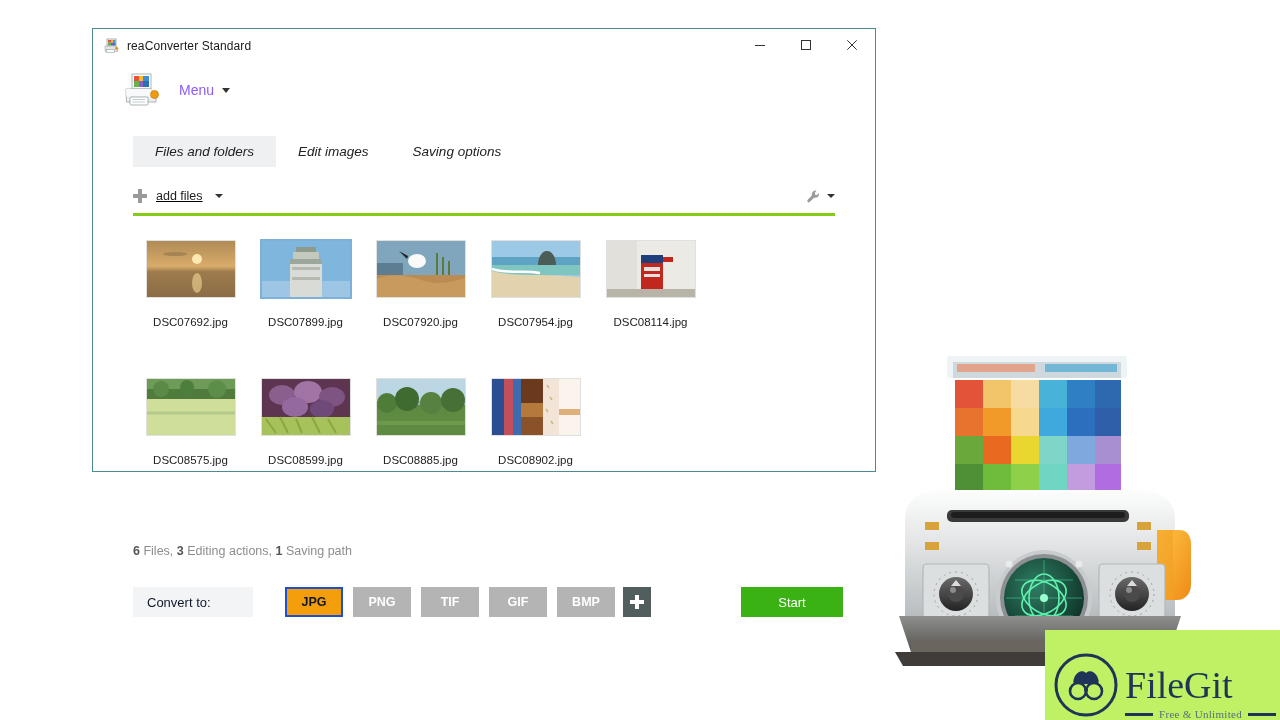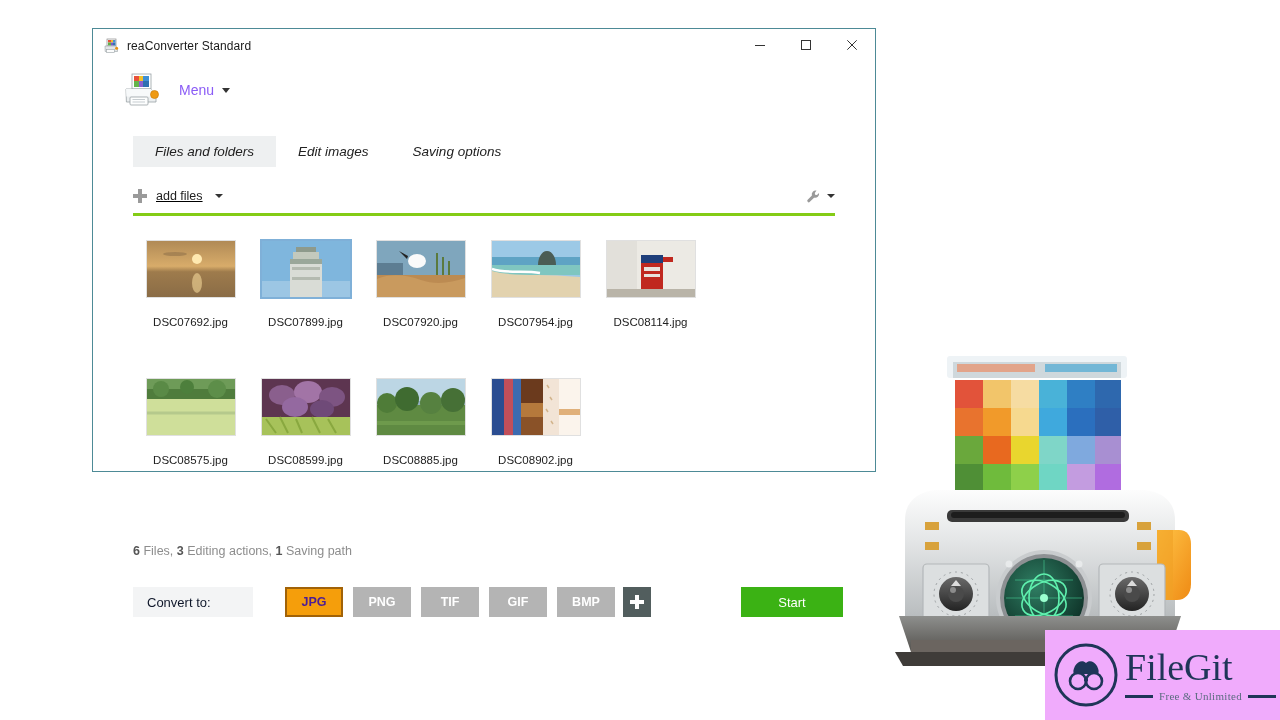--- a/index.html
+++ b/index.html
@@ -80,41 +80,41 @@
     position:absolute; left:0; top:0; width:120px; height:30px;
     background:#f3f4f5; display:flex; align-items:center; padding-left:14px;
     box-sizing:border-box; font-size:13px; color:#0f172a;
   }
   .fmt {
     position:absolute; top:0; height:30px; width:58px;
     display:flex; align-items:center; justify-content:center;
     font-size:12.5px; font-weight:bold; color:#ffffff; background:#b4b4b4;
     box-sizing:border-box;
   }
-  .fmt.sel { background:#f59e0b; color:#4c1d95; border:2px solid #a16207; }
+  .fmt.sel { background:#f59e0b; color:#0f172a; border:2px solid #1d4ed8; }
   .fmt-add {
     position:absolute; top:0; height:30px; width:28px; background:#525e5e;
     display:flex;align-items:center;justify-content:center;
   }
   .fmt-add .p { position:relative; width:14px; height:14px;}
   .fmt-add .p:before,.fmt-add .p:after{content:"";position:absolute;background:#fff;}
   .fmt-add .p:before{left:0;top:5px;width:14px;height:4px;}
   .fmt-add .p:after{top:0;left:5px;height:14px;width:4px;}
   .startbtn {
     position:absolute; right:-4px; top:0; width:102px; height:30px;
     background:#3bb214; color:#fff; font-size:13px;
     display:flex;align-items:center;justify-content:center;
   }
 
   
   .illus { position:absolute; left:895px; top:352px; width:305px; height:338px;}
   
   .filegit {
     position:absolute; left:1045px; top:630px; width:235px; height:90px;
-    background:#f0abfc; display:flex; align-items:center;
+    background:#bef264; display:flex; align-items:flex-end;
   }
   .fg-logo { width:70px;height:70px;margin-left:6px;flex:none;}
   .fg-txt { margin-left:4px; }
   .fg-name { font-family:"Liberation Serif", serif; font-size:38px; color:#1f3558; line-height:1; }
   .fg-tag { display:flex; align-items:center; margin-top:4px; }
   .fg-tag .ln { height:3px; background:#1f3558; width:28px; }
   .fg-tag .tg { font-family:"Liberation Serif", serif; font-size:11px; color:#5b6b80; margin:0 6px; letter-spacing:.3px;}
 </style>
 </head>
 <body>

